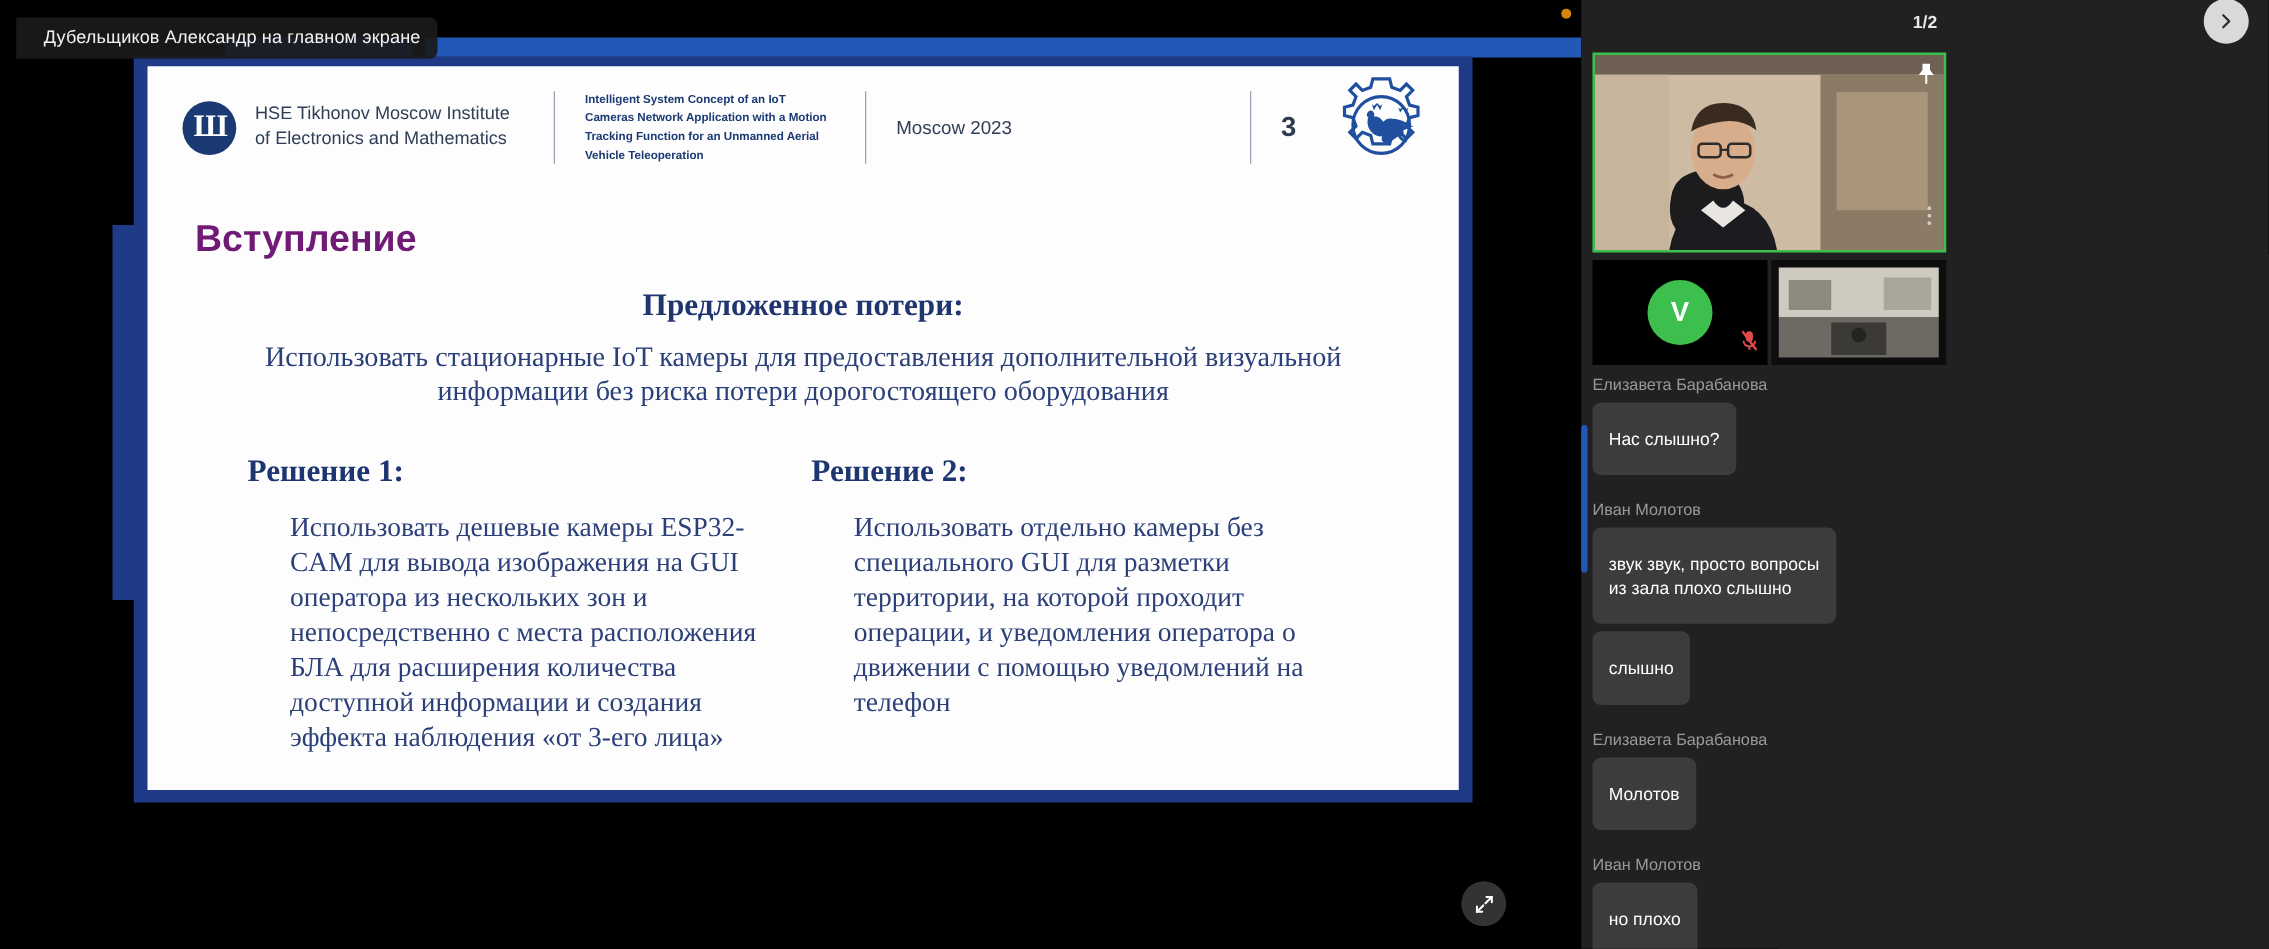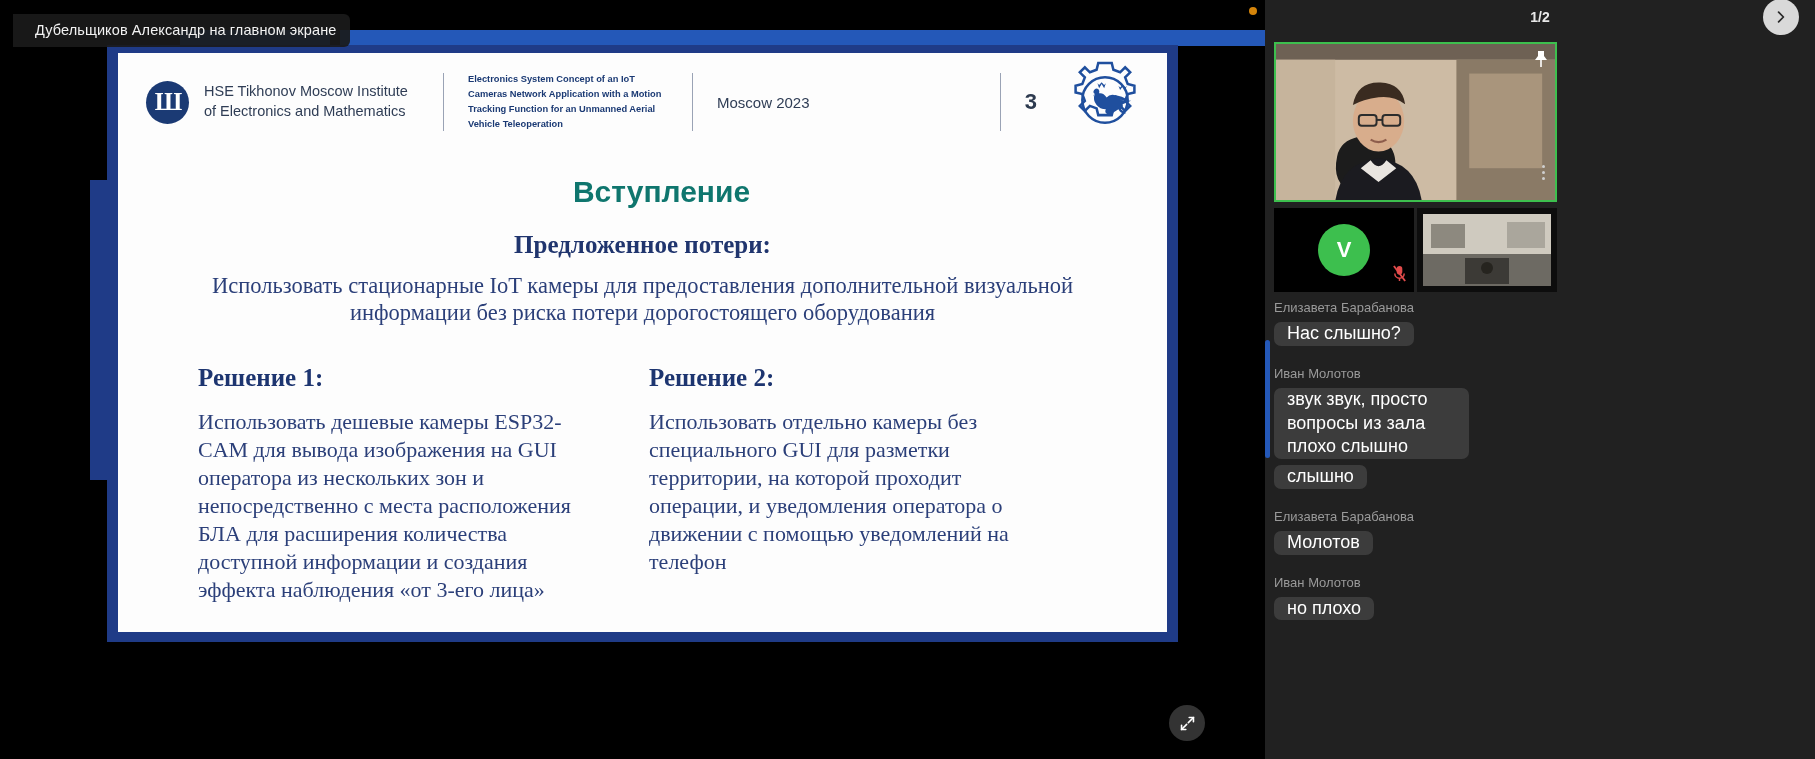--- a/index.html
+++ b/index.html
@@ -66,40 +66,40 @@
   #paper-title{
     color:#1b3a74; font-size:9.3px; font-weight:bold; line-height:1.62;
     max-width:200px;
   }
   #conf-place{ color:#2f3d55; font-size:15px; }
   #slide-num{ color:#2d3a4f; font-size:22px; font-weight:bold; }
   #gear-wrap{ margin-left:26px; margin-right:20px; flex:0 0 auto; }
 
   
   #slide-title{
-    color:#0f766e; font-family:"Liberation Sans", sans-serif;
-    font-size:30px; font-weight:bold; margin:24px 0 0 38px;text-align:center;
+    color:#701a75; font-family:"Liberation Sans", sans-serif;
+    font-size:30px; font-weight:bold; margin:24px 0 0 38px;
   }
   #prop-head{
     text-align:center; color:#20356e; font-family:"Liberation Serif", serif;
     font-size:25px; font-weight:bold; margin-top:22px;
   }
   #prop-body{
     text-align:center; color:#2b3f79; font-family:"Liberation Serif", serif;
     font-size:22.5px; line-height:1.18; margin:14px 52px 0 52px;
   }
   #cols{ display:flex; margin:38px 0 0 0; padding:0 107px 0 80px; }
   .col{ flex:1 1 0; }
   .col-h{
     color:#1d3570; font-family:"Liberation Serif", serif;
     font-size:25px; font-weight:bold; margin-bottom:16px;
   }
   .col-b{
     color:#2b3f79; font-family:"Liberation Serif", serif;
-    font-size:22px; line-height:1.27;
+    font-size:22px; line-height:1.27;margin-left:34px;
   }
   #col2{ padding-left:40px; }
 
   #fullscreen-btn{
     position:absolute; right:60px; bottom:18px; z-index:40;
     width:36px; height:36px; border-radius:50%;
     background:rgba(60,60,60,.85);
     display:flex; align-items:center; justify-content:center;
   }
 
@@ -139,21 +139,21 @@
     color:#fff; font-size:22px; font-weight:bold;
   }
   #mic-off{ position:absolute; right:7px; bottom:6px; }
 
   
   #chat{ position:absolute; left:0; top:300px; width:550px; bottom:0; padding:0 14px 0 0; }
   .chat-author{ color:#9a9a9a; font-size:13px; margin:0 0 7px 9px; }
   .chat-group{ margin-bottom:14px; }
   .bubble{
     display:inline-block; background:#3c3c3c; color:#fff;
-    font-size:18px; line-height:1.32; padding:0 13px;
+    font-size:14px; line-height:1.32; padding:20px 13px;
     border-radius:7px; margin:0 0 6px 9px; max-width:195px;
   }
   #scrollbar-track{
     position:absolute; left:0px; top:0; width:5px; height:759px; background:transparent;
   }
   #scrollbar-thumb{
     position:absolute; left:0px; top:340px; width:5px; height:118px;
     background:#2458b8; border-radius:3px;
   }
 </style>
@@ -176,21 +176,21 @@
       <div id="slide">
 
         <div id="slide-header">
           <div id="hse-logo">
             <span>Ш</span>
           </div>
           <div id="hse-name">HSE Tikhonov Moscow Institute of Electronics and Mathematics</div>
 
           <div class="hdr-div"></div>
 
-          <div id="paper-title">Electronics System Concept of an IoT Cameras Network Application with a Motion Tracking Function for an Unmanned Aerial Vehicle Teleoperation</div>
+          <div id="paper-title">Intelligent System Concept of an IoT Cameras Network Application with a Motion Tracking Function for an Unmanned Aerial Vehicle Teleoperation</div>
 
           <div class="hdr-div"></div>
 
           <div id="conf-place">Moscow 2023</div>
 
           <div style="flex:1 1 auto"></div>
 
           <div class="hdr-div"></div>
           <div id="slide-num">3</div>
 

